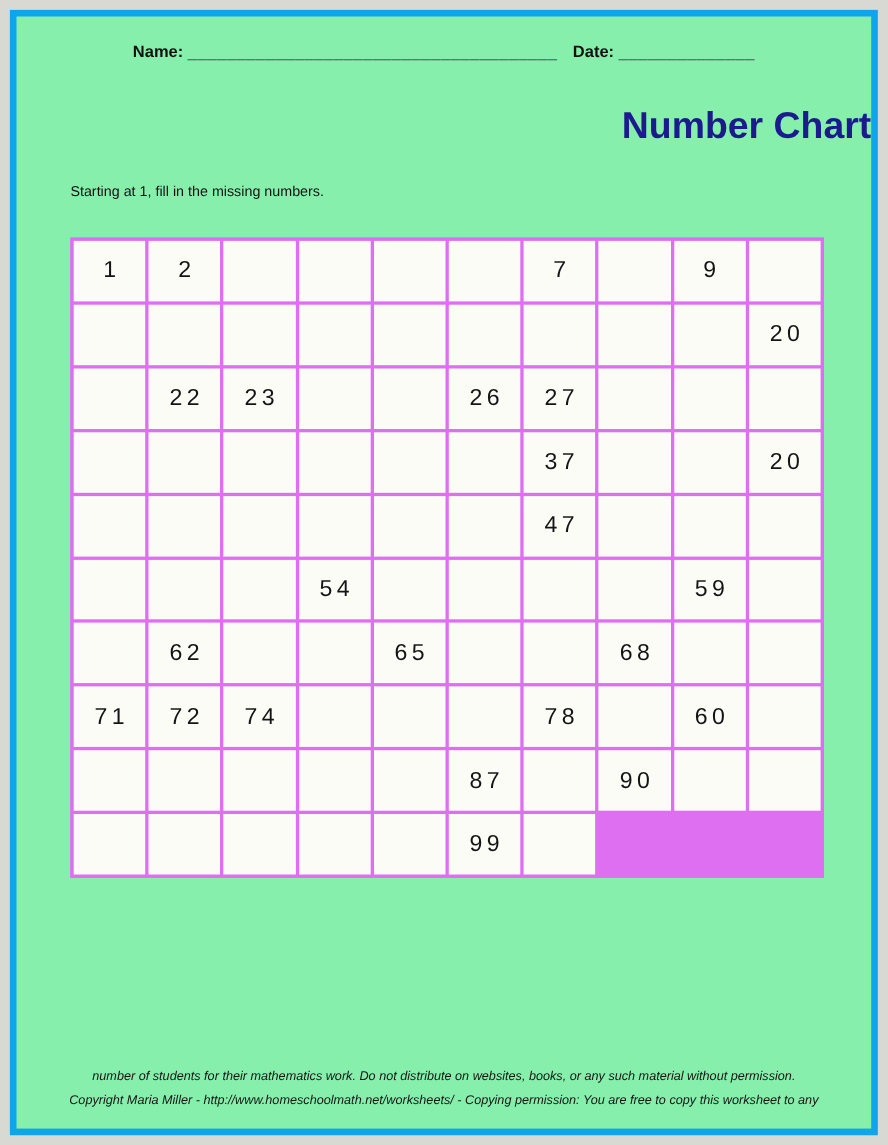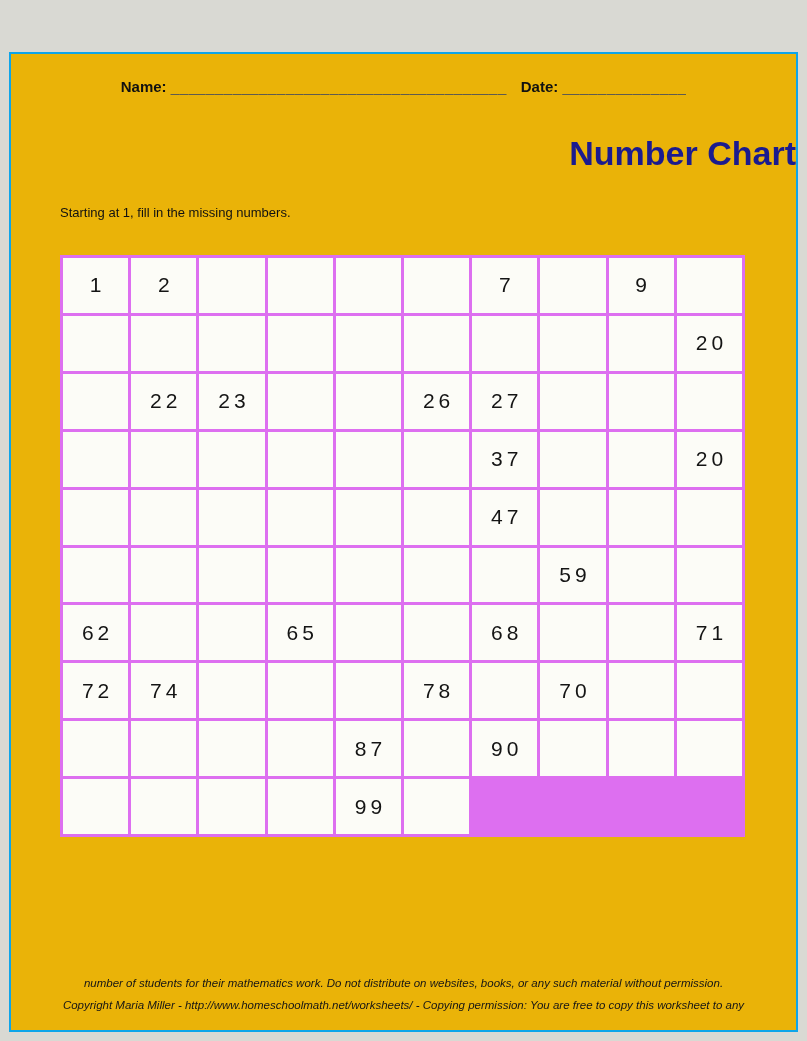--- a/index.html
+++ b/index.html
@@ -12,24 +12,23 @@
   .canvas {
     position: relative;
     width: 807px;
     height: 1041px;
     background: #d9d9d3;
     overflow: hidden;
   }
   .page {
     position: absolute;
     top: 9px; left: 9px; right: 9px; bottom: 9px;
-    background: #eab308;
-    border: 2px solid #0ea5e9;
+    background: #86efac;
+    border: 6px solid #0ea5e9;
     box-sizing: border-box;
-    margin-top: 43px;
   }
   .header-row {
     margin-top: 24px;
     display: flex;
     justify-content: center;
     align-items: baseline;
     font-size: 15px;
     line-height: 18px;
     white-space: pre;
   }
@@ -150,20 +149,21 @@
         <div class="cell"></div>
         <div class="cell"></div>
         <div class="cell"></div>
         <div class="cell">47</div>
         <div class="cell"></div>
         <div class="cell"></div>
         <div class="cell"></div>
         <div class="cell"></div>
         <div class="cell"></div>
         <div class="cell"></div>
+        <div class="cell">54</div>
         <div class="cell"></div>
         <div class="cell"></div>
         <div class="cell"></div>
         <div class="cell"></div>
         <div class="cell">59</div>
         <div class="cell"></div>
         <div class="cell"></div>
         <div class="cell">62</div>
         <div class="cell"></div>
         <div class="cell"></div>
@@ -174,21 +174,21 @@
         <div class="cell"></div>
         <div class="cell"></div>
         <div class="cell">71</div>
         <div class="cell">72</div>
         <div class="cell">74</div>
         <div class="cell"></div>
         <div class="cell"></div>
         <div class="cell"></div>
         <div class="cell">78</div>
         <div class="cell"></div>
-        <div class="cell">70</div>
+        <div class="cell">60</div>
         <div class="cell"></div>
         <div class="cell"></div>
         <div class="cell"></div>
         <div class="cell"></div>
         <div class="cell"></div>
         <div class="cell"></div>
         <div class="cell">87</div>
         <div class="cell"></div>
         <div class="cell">90</div>
         <div class="cell"></div>

